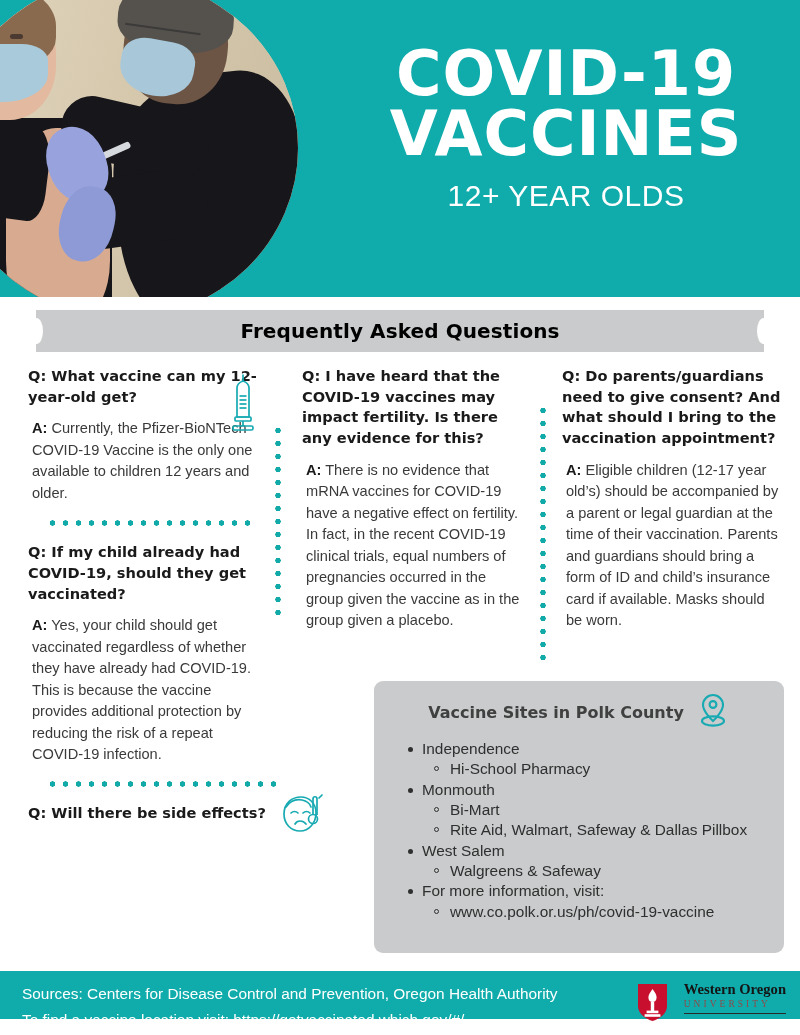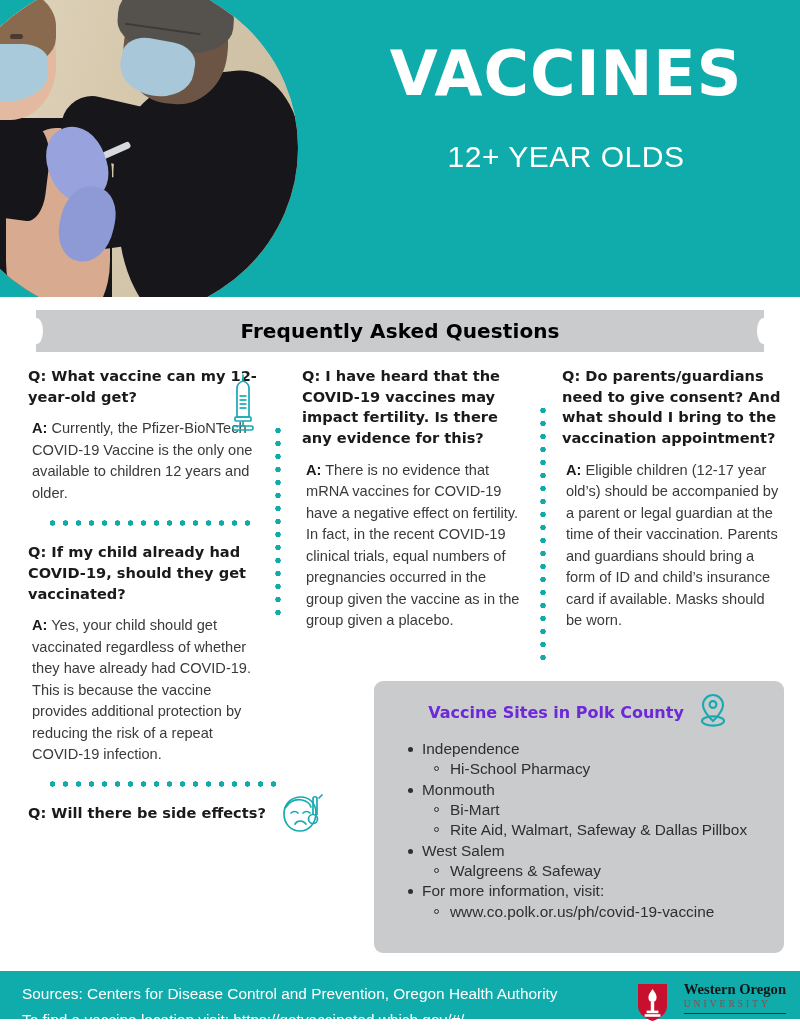--- a/index.html
+++ b/index.html
@@ -189,21 +189,21 @@
   }
   .header-title {
     font-size: 62px;
     font-weight: 700;
     line-height: 0.97;
     letter-spacing: 1px;
     margin: 0;
     font-family: "DejaVu Sans", sans-serif;
   }
   .header-sub {
-    margin: 36px 0 0 0;
+    margin: 15px 0 0 0;
     font-size: 30px;
     font-weight: 400;
     letter-spacing: 0.5px;
     font-family: "Liberation Sans", sans-serif;
   }
 
   
   .faq-ribbon-wrap {
     position: absolute;
     left: 36px;
@@ -320,21 +320,21 @@
   .sites-title-row {
     display: flex;
     align-items: center;
     justify-content: center;
     gap: 12px;
     margin-bottom: 10px;
   }
   .sites-title {
     font-size: 16px;
     font-weight: 700;
-    color: #6d28d9;
+    color: #404040;
     font-family: "DejaVu Sans", sans-serif;
   }
   .icon-pin { width: 34px; height: 38px; margin-top: -4px; }
 
   .sites-list { margin: 0; padding: 0 0 0 22px; list-style: none; }
   .site-item {
     font-size: 15.4px;
     color: #2f2f2f;
     line-height: 1.32;
     position: relative;
@@ -450,20 +450,21 @@
       <div class="ph-nurse-hair"></div>
       <div class="ph-nurse-glasses"></div>
       <div class="ph-nurse-mask"></div>
       <div class="ph-syringe"></div>
       <div class="ph-glove-a"></div>
       <div class="ph-glove-b"></div>
     </div>
   </div>
 
   <div class="header-title-wrap">
+    <div class="header-title">COVID-19</div>
     <div class="header-title">VACCINES</div>
     <div class="header-sub">12+ YEAR OLDS</div>
   </div>
 </div>
 
 <div class="faq-ribbon-wrap">
   <div class="faq-ribbon">
     <span class="faq-ribbon-text">Frequently Asked Questions</span>
   </div>
   <div class="ribbon-notch left"></div>

